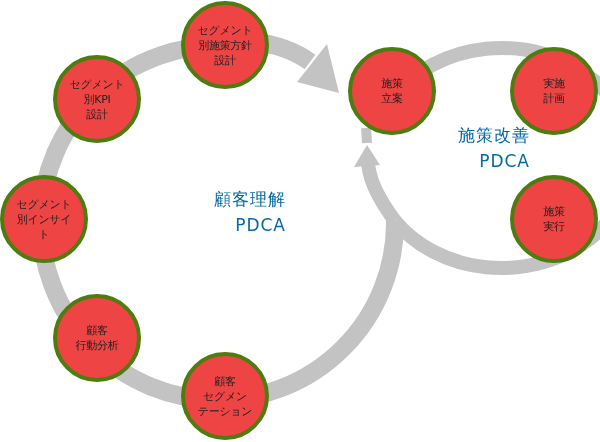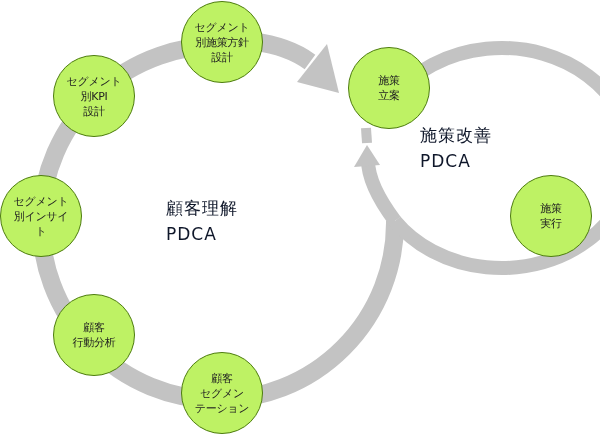--- a/index.html
+++ b/index.html
@@ -1,44 +1,44 @@
 <!DOCTYPE html>
 <html><head>
 <meta charset="utf-8">
 <style>
   html, body { margin: 0; padding: 0; background: #ffffff; }
   body { width: 600px; height: 442px; position: relative; overflow: hidden;
          font-family: "DejaVu Sans", "Liberation Sans", sans-serif; }
   #stage { position: absolute; left: 0; top: 0; width: 600px; height: 442px; }
   .node { position: absolute; width: 80px; height: 80px; border-radius: 50%;
-          border: 1px solid #4d7c0f; background: #bef264; box-sizing: content-box;
+          border: 4px solid #4d7c0f; background: #ef4444; box-sizing: content-box;
           display: flex; align-items: center; justify-content: center; text-align: center; }
   .node-label { font-size: 11px; line-height: 15px; color: #222; white-space: pre-line; letter-spacing: -0.3px; }
-  .center-title { position: absolute; text-align: left; color: #0f172a; font-size: 17px; line-height: 26px; white-space: pre-line; letter-spacing: 1px; }
+  .center-title { position: absolute; text-align: right; color: #0369a1; font-size: 17px; line-height: 26px; white-space: pre-line; letter-spacing: 1px; }
 </style>
 </head>
 <body>
 
 <div id="stage">
   <svg width="600" height="442" style="position:absolute;left:0;top:0">
 
     <path d="M 395 221 A 177 177 0 1 1 226 46" fill="none" stroke="#c3c3c3" stroke-width="18"></path>
 
     <path d="M 226 40 Q 280 40 310 62" fill="none" stroke="#c3c3c3" stroke-width="18"></path>
 
     <polygon points="297,82 327,44 339,93" fill="#c3c3c3"></polygon>
 
     <path d="M 395 95 A 130 110 0 1 1 395 221" fill="none" stroke="#c3c3c3" stroke-width="14"></path>
     <path d="M 395 221 Q 368 185 368 160" fill="none" stroke="#c3c3c3" stroke-width="14"></path>
 
     <polygon points="354,167 367,145 380,165" fill="#c3c3c3"></polygon>
     <path d="M 367 143 L 366 128" fill="none" stroke="#c3c3c3" stroke-width="10"></path>
   </svg>
 
-  <div class="center-title" style="left:166px;top:195px;width:120px;">顧客理解
+  <div class="center-title" style="left:166px;top:186px;width:120px;">顧客理解
 PDCA</div>
   <div class="center-title" style="left:420px;top:122px;width:110px;">施策改善
 PDCA</div>
 
   <div class="node" style="left:181px;top:1px;">
     <span class="node-label">セグメント
 別施策方針
 設計</span>
   </div>
   <div class="node" style="left:53px;top:55px;">
@@ -58,17 +58,21 @@
   <div class="node" style="left:181px;top:352px;">
     <span class="node-label">顧客
 セグメン
 テーション</span>
   </div>
 
   <div class="node" style="left:348px;top:47px;">
     <span class="node-label">施策
 立案</span>
   </div>
+  <div class="node" style="left:510px;top:47px;">
+    <span class="node-label">実施
+計画</span>
+  </div>
   <div class="node" style="left:510px;top:175px;">
     <span class="node-label">施策
 実行</span>
   </div>
 </div>
 
 </body></html>

